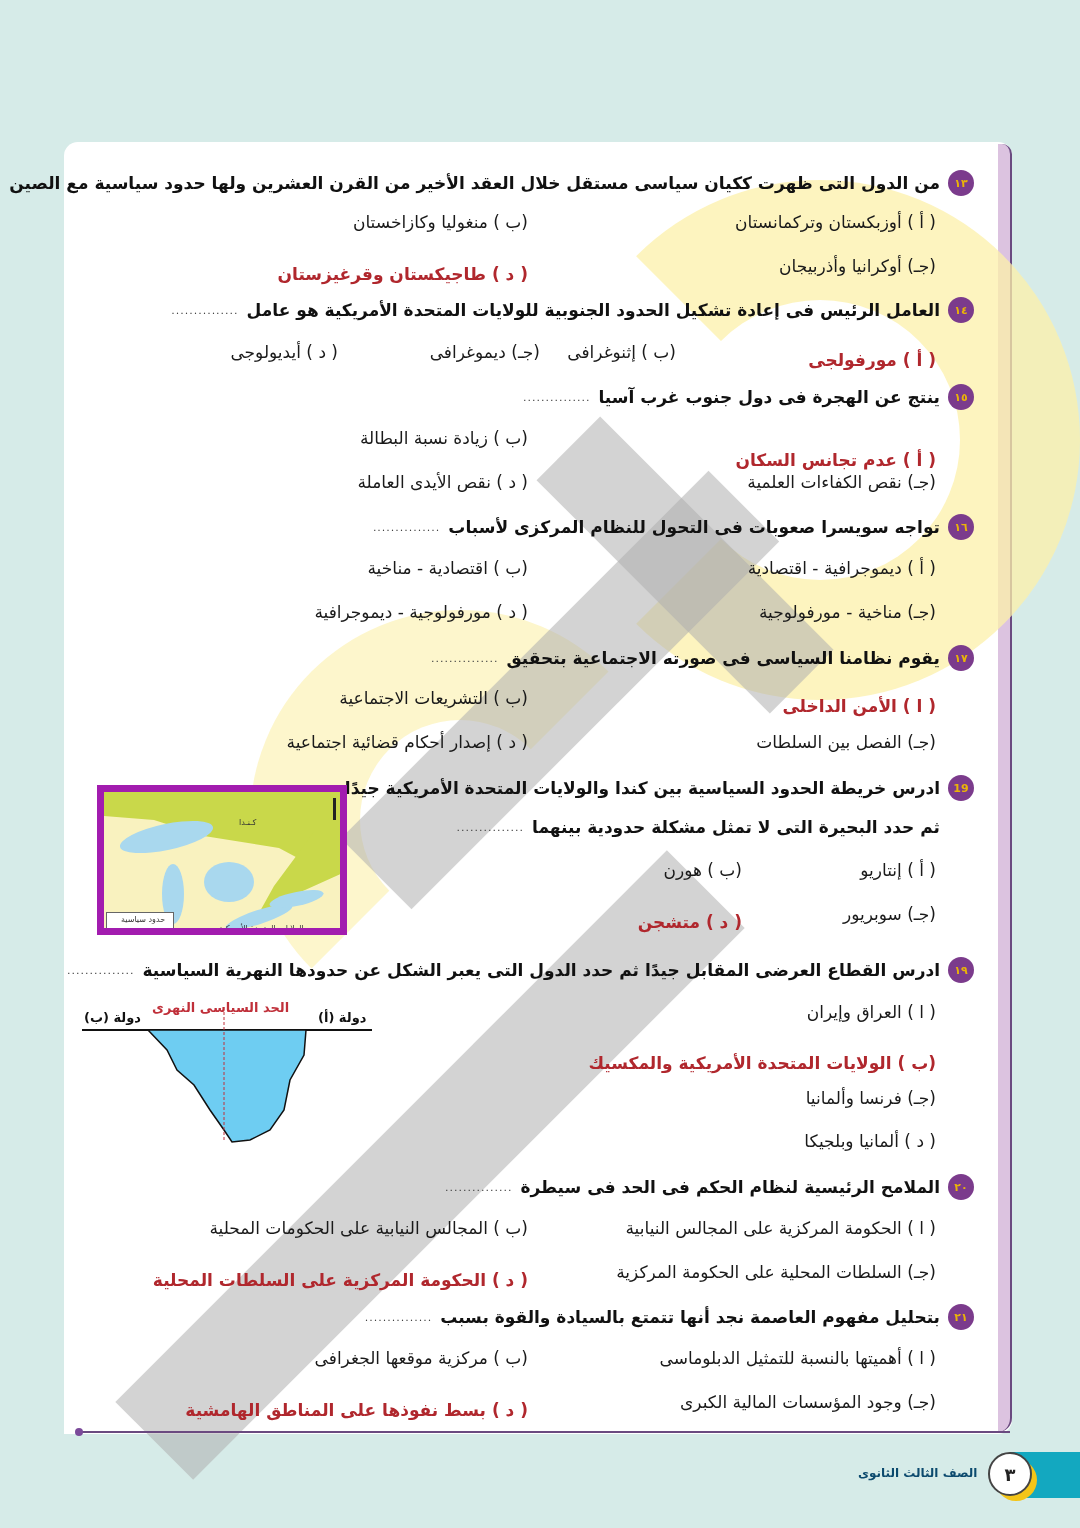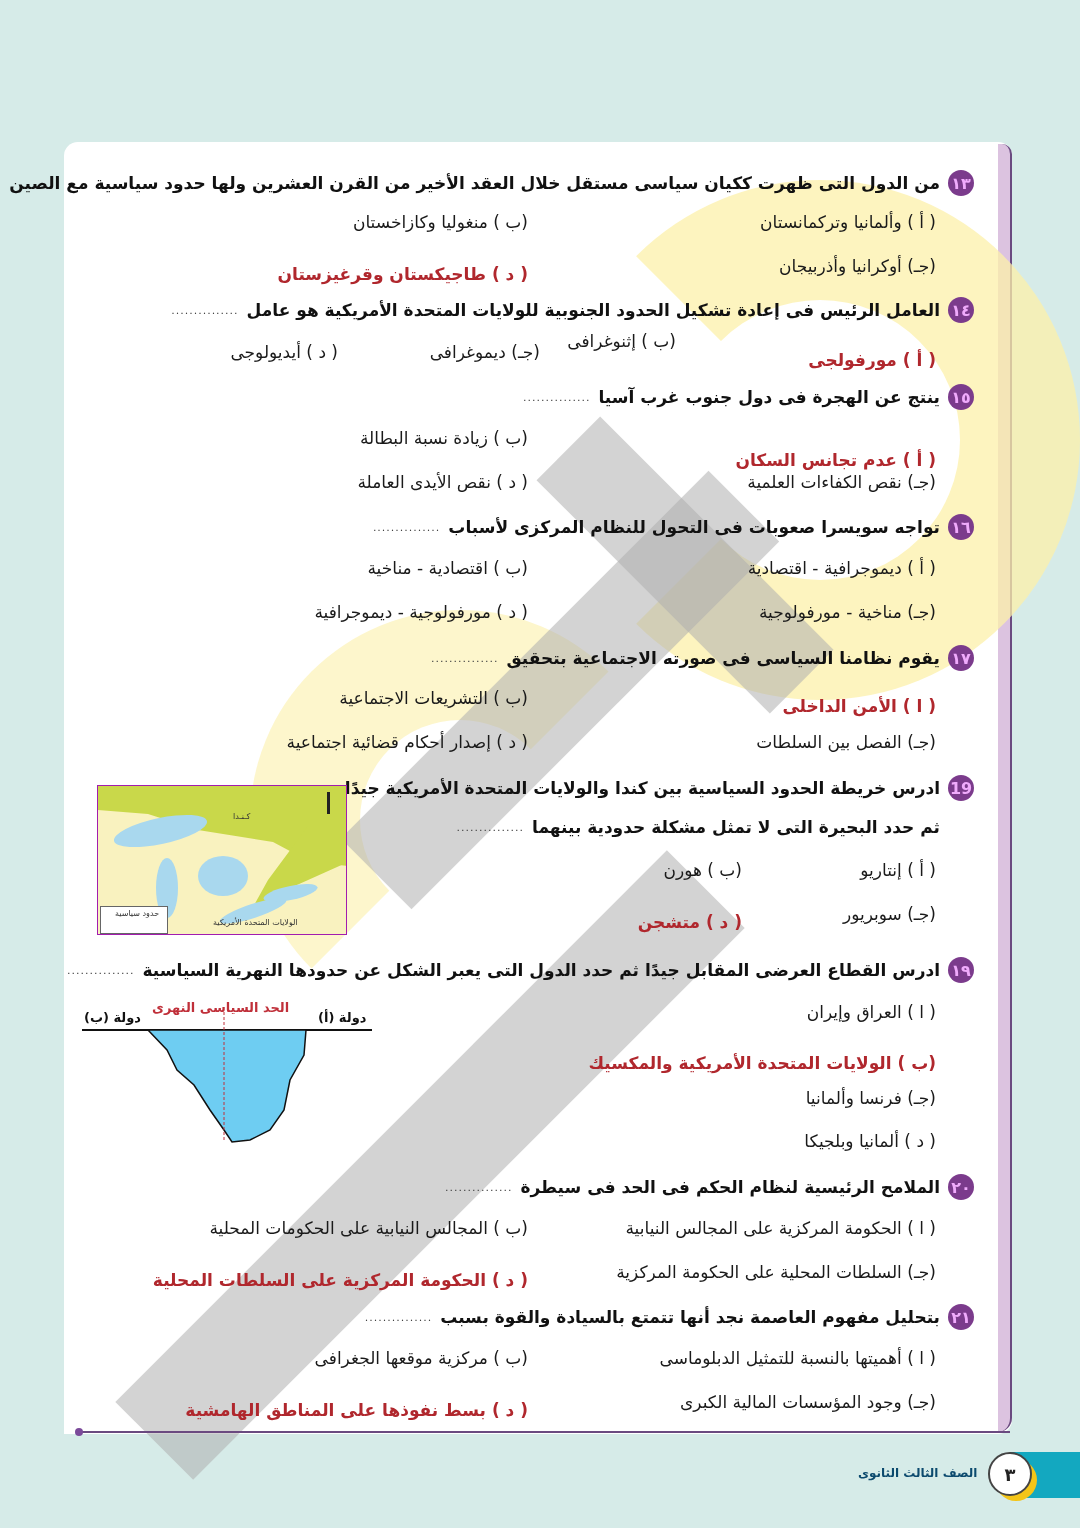--- a/index.html
+++ b/index.html
@@ -60,37 +60,37 @@
 
   .content { position: absolute; left: 64px; top: 142px; width: 934px; height: 1290px; direction: rtl; }
   .q {
     position: absolute; right: 24px;
     display: flex; align-items: center; gap: 8px;
     font-weight: bold; font-size: 17px; color: #111;
     white-space: nowrap;
   }
   .qnum {
     width: 26px; height: 26px; border-radius: 50%;
-    background: #7b3b8c; color: #f0abfc;
-    font-size: 16px; display: flex; align-items: center; justify-content: center;
+    background: #7b3b8c; color: #eab308;
+    font-size: 11px; display: flex; align-items: center; justify-content: center;
     flex-shrink: 0;
   }
   .dots { color: #444; font-weight: normal; letter-spacing: 1px; font-size: 11px; }
   .opt {
     position: absolute;
     font-size: 17px; color: #1a1a1a; white-space: nowrap;
   }
   .opt.correct { color: #b0272d; font-weight: bold; margin-top: 8px; }
   .col1 { right: 62px; }
   .col2 { right: 470px; }
 
   
   .map {
     position: absolute; left: 97px; top: 785px; width: 250px; height: 150px;
-    border: 1px solid #a21caf; background: #f9f2bf; overflow: hidden;
+    border: 7px solid #a21caf; background: #f9f2bf; overflow: hidden;
   }
   .map .canada { position: absolute; left: 0; top: 0; width: 250px; height: 80px; background: #c9d84a;
     clip-path: polygon(0 0,100% 0,100% 100%,85% 95%,70% 70%,40% 55%,20% 35%,0 30%); }
   .map .canada2 { position: absolute; left: 150px; top: 40px; width: 100px; height: 90px; background: #c9d84a;
     clip-path: polygon(60% 0,100% 0,100% 40%,40% 70%,0 100%,20% 60%); }
   .lake { position: absolute; background: #a9d8ee; border-radius: 50%; }
   .map-label { position: absolute; font-size: 8px; color: #333; }
   .map-arrow { position: absolute; left: 229px; top: 6px; width: 3px; height: 22px; background: #222; }
   .legend-box { position: absolute; left: 2px; top: 120px; width: 68px; height: 28px; border: 1px solid #666; background: #fff; }
 
@@ -124,32 +124,32 @@
 <div class="wm wm-gray g2"></div>
 <div class="wm wm-gray g3"></div>
 
 <div class="content">
 
   <div class="q" style="top:28px">
     <span class="qnum">١٣</span>
     <span>من الدول التى ظهرت ككيان سياسى مستقل خلال العقد الأخير من القرن العشرين ولها حدود سياسية مع الصين</span>
     <span class="dots">...............</span>
   </div>
-  <div class="opt col1" style="top:70px">( أ ) وألمانيا وتركمانستان</div>
+  <div class="opt col1" style="top:70px">( أ ) أوزبكستان وتركمانستان</div>
   <div class="opt col2" style="top:70px">(ب ) منغوليا وكازاخستان</div>
   <div class="opt col1" style="top:114px">(جـ) أوكرانيا وأذربيجان</div>
   <div class="opt col2 correct" style="top:114px">( د ) طاجيكستان وقرغيزستان</div>
 
   <div class="q" style="top:155px">
     <span class="qnum">١٤</span>
     <span>العامل الرئيس فى إعادة تشكيل الحدود الجنوبية للولايات المتحدة الأمريكية هو عامل</span>
     <span class="dots">...............</span>
   </div>
   <div class="opt correct" style="top:200px; right:62px">( أ ) مورفولجى</div>
-  <div class="opt" style="top:189px; right:322px">(ب ) إثنوغرافى</div>
+  <div class="opt" style="top:200px; right:322px">(ب ) إثنوغرافى</div>
   <div class="opt" style="top:200px; right:458px">(جـ) ديموغرافى</div>
   <div class="opt" style="top:200px; right:660px">( د ) أيديولوجى</div>
 
   <div class="q" style="top:242px">
     <span class="qnum">١٥</span>
     <span>ينتج عن الهجرة فى دول جنوب غرب آسيا</span>
     <span class="dots">...............</span>
   </div>
   <div class="opt col1 correct" style="top:300px">( أ ) عدم تجانس السكان</div>
   <div class="opt col2" style="top:286px">(ب ) زيادة نسبة البطالة</div>

